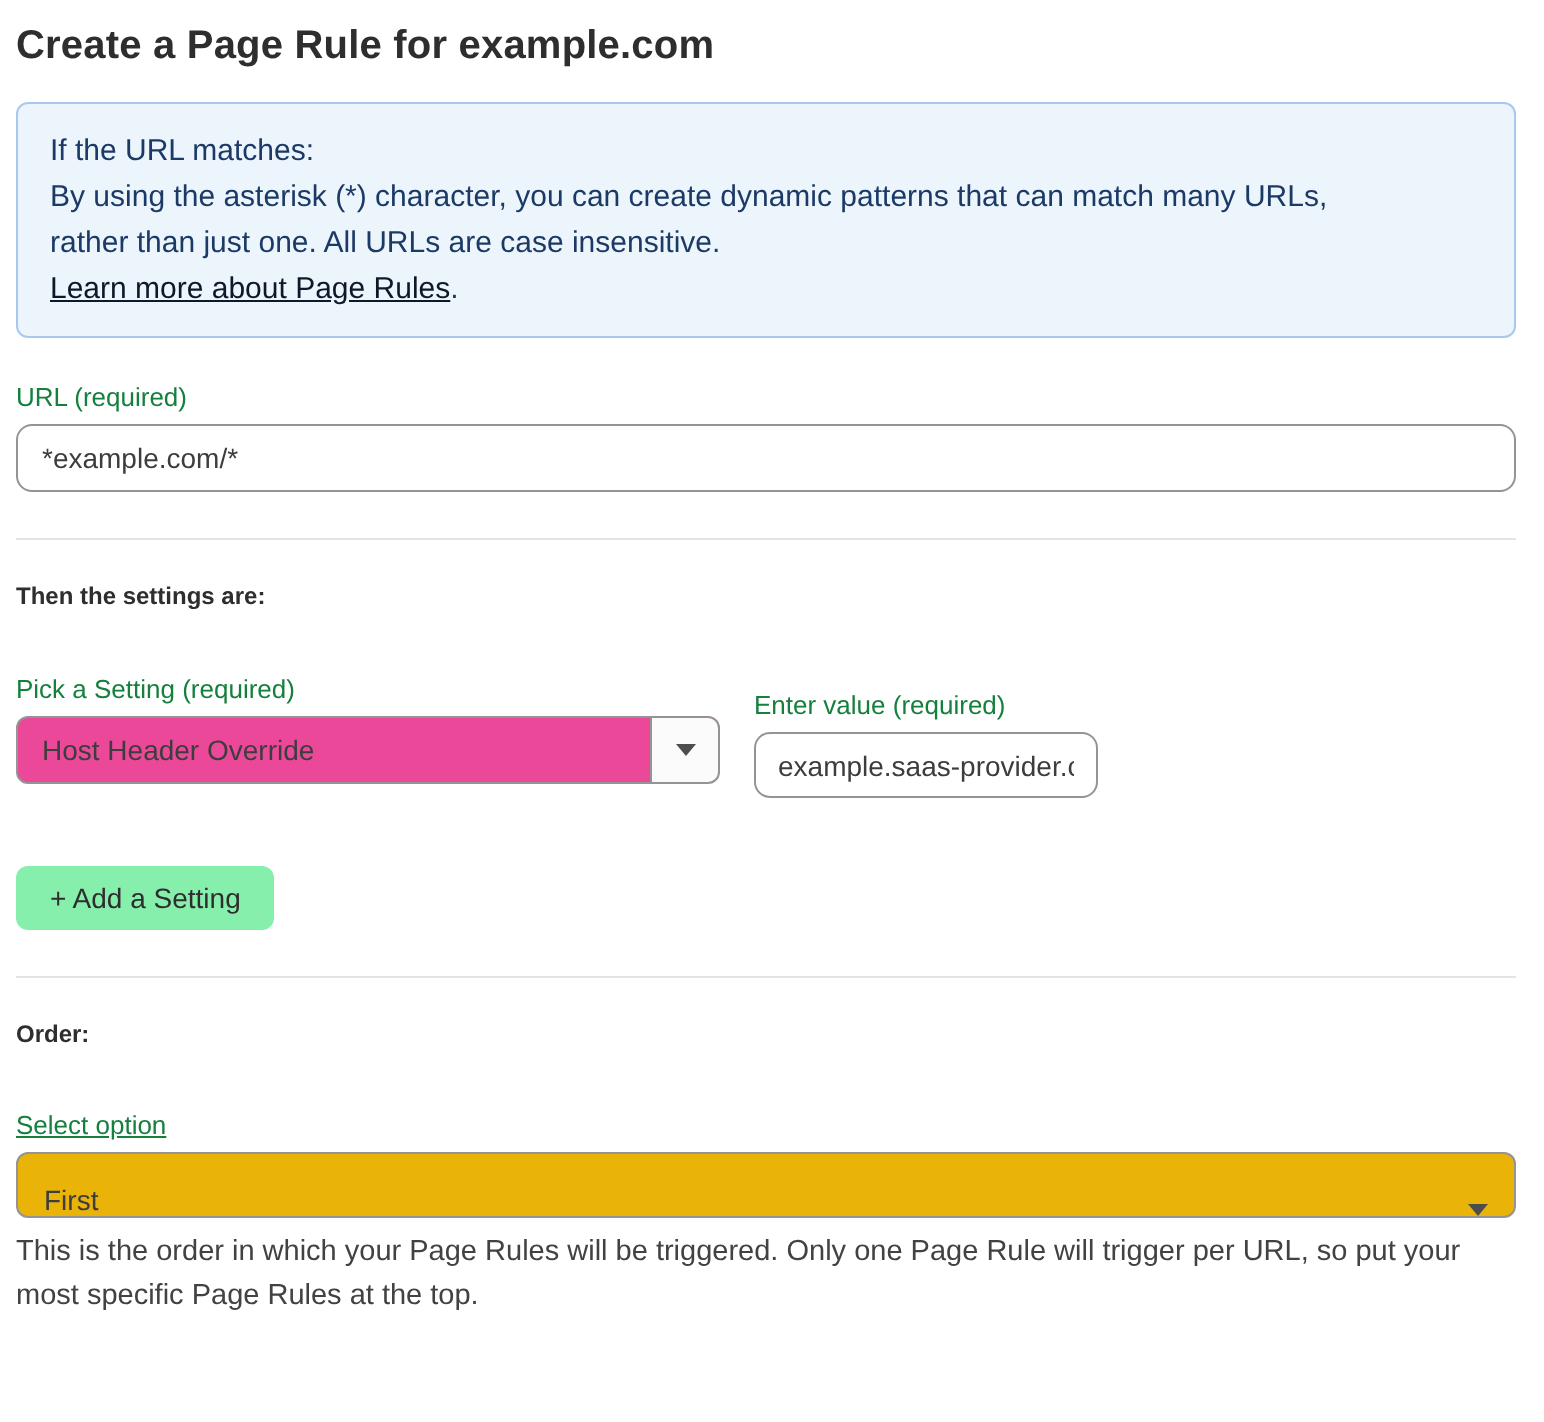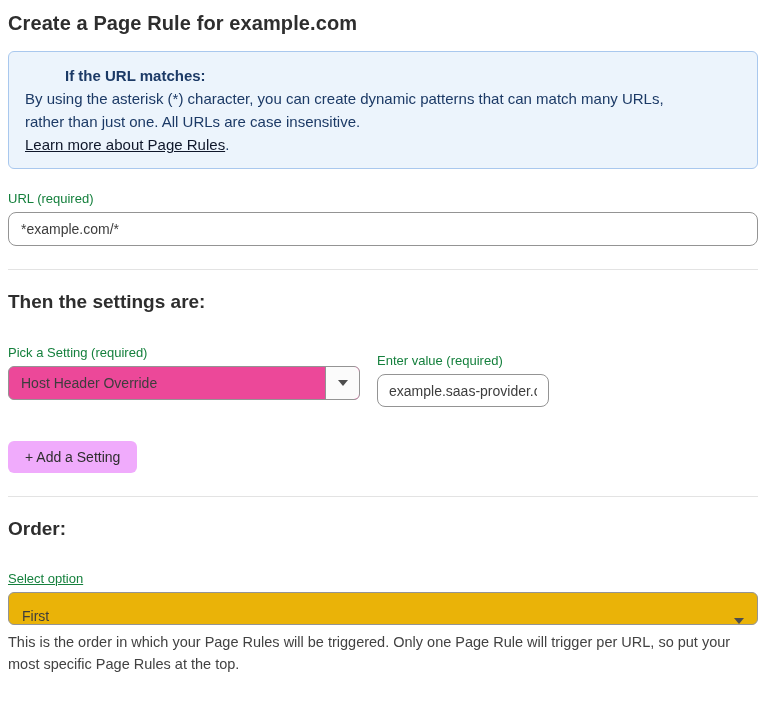--- a/index.html
+++ b/index.html
@@ -23,21 +23,21 @@
   .info-box {
     background: #ecf4fc;
     border: 1px solid #a9c8ee;
     border-radius: 6px;
     padding: 12px 16px;
     font-size: 15px;
     line-height: 23px;
     color: #1c3a66;
     margin-bottom: 22px;
   }
-  .info-box .info-heading { font-weight: 700; margin-left: 40px; }
+  .info-box .info-heading { font-weight: 400; }
   .info-link {
     color: #0f172a;
     text-decoration: underline;
     cursor: pointer;
   }
   .info-link-suffix { color: #1c3a66; }
 
   
   .field-label {
     font-size: 13px;
@@ -64,21 +64,21 @@
     line-height: 20px;
   }
 
   .divider {
     border: none;
     border-top: 1px solid #e3e3e3;
     margin: 23px 0 21px 0;
   }
 
   .section-heading {
-    font-size: 19px;
+    font-size: 12px;
     font-weight: 700;
     color: #2e2e2e;
   }
 
   
   .settings-row { display: flex; margin-top: 32px; }
   .setting-col { width: 352px; }
   .value-col { margin-left: 17px; margin-top: 8px; width: 172px; }
 
   .select-control {
@@ -136,21 +136,21 @@
     align-items: center;
     justify-content: center;
     height: 32px;
     border: none;
     border-radius: 6px;
     font-family: "Liberation Sans", sans-serif;
     font-size: 14px;
     cursor: pointer;
     padding: 0 17px;
   }
-  .btn-gray { background: #f0abfc; color: #2e2e2e; }
+  .btn-gray { background: #86efac; color: #2e2e2e; }
   .add-setting-btn { margin-top: 34px; }
 
   
   .order-select {
     display: flex;
     align-items: flex-end;
     width: 750px;
     height: 33px;
     border: 1px solid #949494;
     border-radius: 6px;

